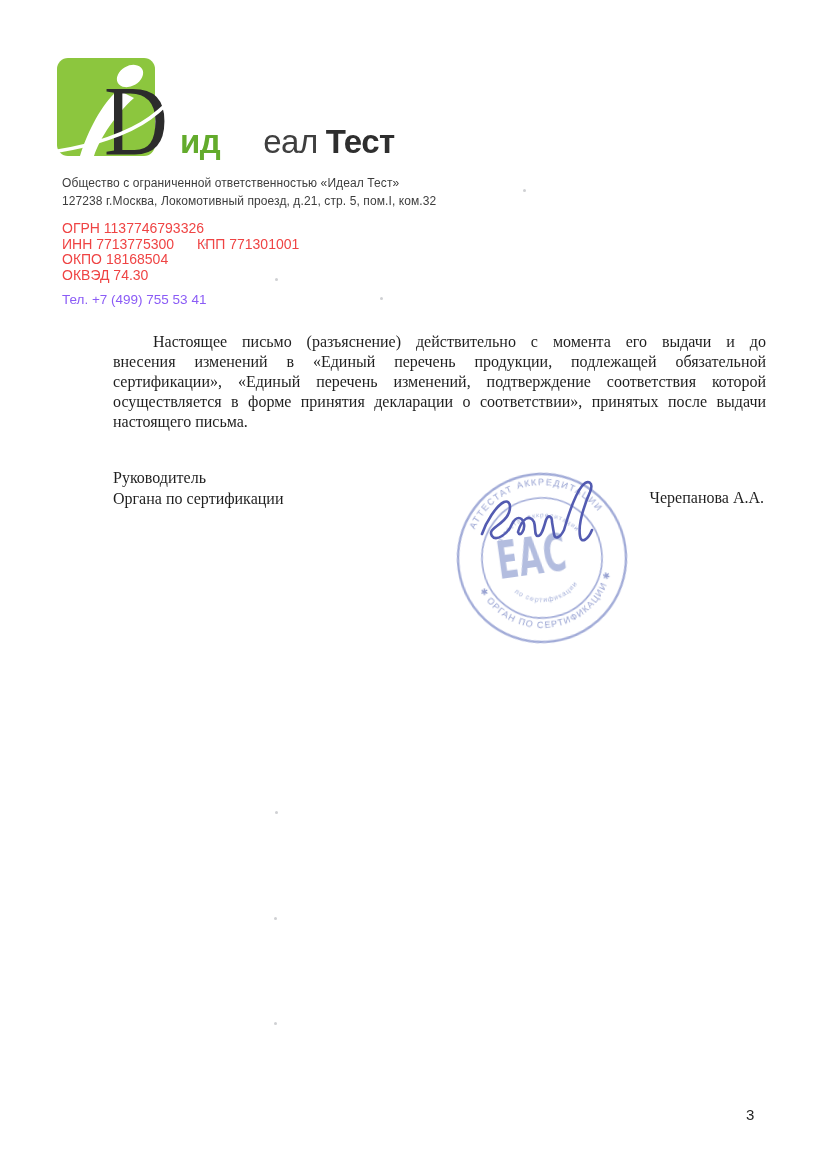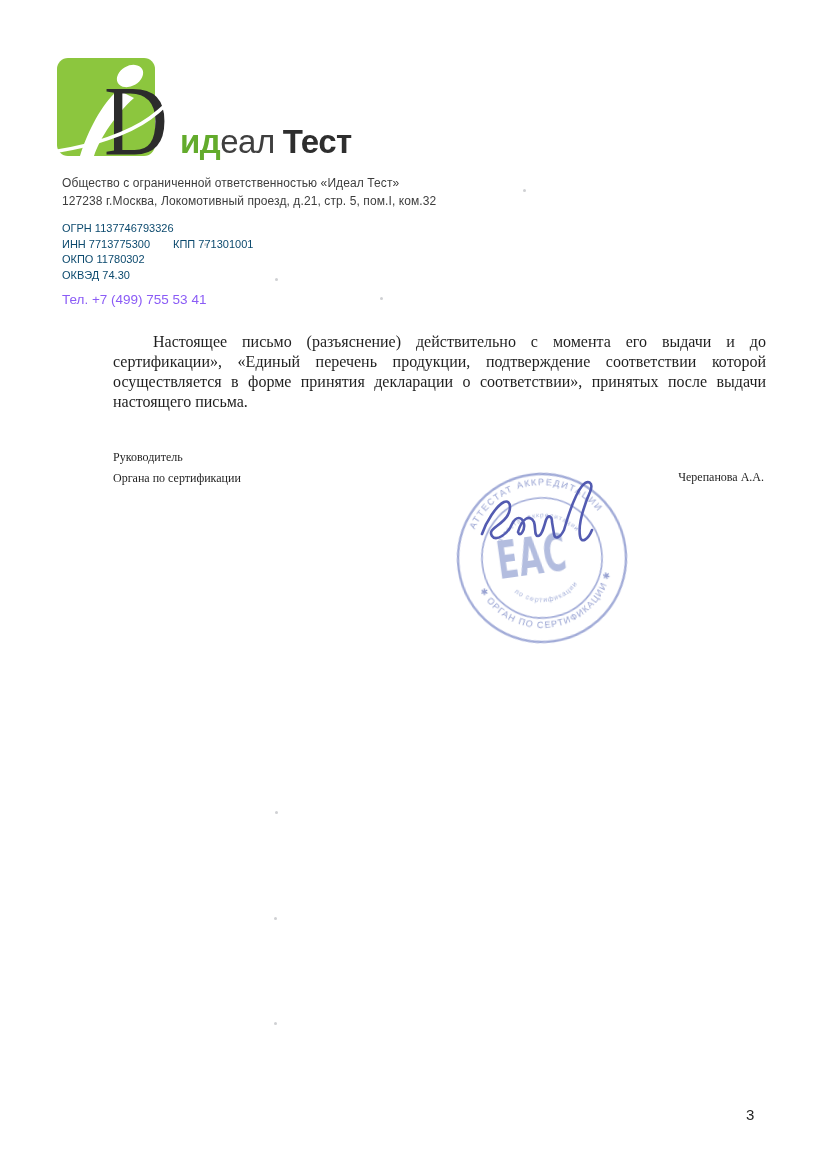--- a/index.html
+++ b/index.html
@@ -9,40 +9,40 @@
     font-family:"Liberation Sans", sans-serif;
   }
   
   .logo-svg{position:absolute; left:50px; top:52px;}
   .wordmark{
     position:absolute; left:180px; top:124px; height:36px;
     font-size:33px; line-height:36px; letter-spacing:-0.5px;
     white-space:nowrap;
   }
   .wm-green{color:#63ab2c; font-weight:700;}
-  .wm-reg{color:#3f3f3f; font-weight:400;}
+  .wm-reg{color:#3f3f3f; font-weight:400;margin-left:43px;}
   .wm-bold{color:#2e2e2e; font-weight:700; margin-left:8px;}
   
   .letterhead{position:absolute; left:62px; top:174px; color:#3d3d3d;}
   .lh-line{font-size:12px; line-height:18px; letter-spacing:0.1px;}
   .lh-reg-block{margin-top:11px;}
-  .lh-reg{font-size:11px; line-height:15.5px; color:#0c4a6e;}
+  .lh-reg{font-size:14px; line-height:15.5px; color:#ef4444;}
   .lh-phone{margin-top:9px; font-size:13.5px; line-height:16px; color:#8b5cf6;}
   .kpp{margin-left:23px;}
   
   .body-text{
     position:absolute; left:113px; top:305px; width:653px;
     font-family:"Liberation Serif", serif; font-size:16px; line-height:20px;
     color:#1f1f1f;
   }
   .jline{text-align:justify; text-align-last:justify;}
   .lastline{text-align:left; text-align-last:left;}
   .indent{text-indent:40px;}
   .para2{margin-top:27px;}
-  .sig-block{position:relative; margin-top:35px; font-size:12px; line-height:21px;}
+  .sig-block{position:relative; margin-top:35px; font-size:16px; line-height:21px;}
   .sig-name{position:absolute; right:2px; bottom:1px;}
   
   .stamp-svg{
     position:absolute; left:447px; top:463px;
     transform:rotate(-8deg); opacity:0.82; filter:blur(0.4px);
   }
   .sign-svg{position:absolute; left:478px; top:472px; filter:blur(0.2px);}
   
   .page-number{
     position:absolute; left:746px; top:1106px;
@@ -76,30 +76,31 @@
   </div>
 
   <div class="letterhead">
     <div class="lh-line">Общество с ограниченной ответственностью «Идеал Тест»</div>
     <div class="lh-line">127238 г.Москва, Локомотивный проезд, д.21, стр. 5, пом.I, ком.32</div>
     <div class="lh-reg-block">
       <div class="lh-reg">ОГРН 1137746793326</div>
       <div class="lh-reg">
         <span>ИНН 7713775300</span><span class="kpp">КПП 771301001</span>
       </div>
-      <div class="lh-reg">ОКПО 11780302</div>
+      <div class="lh-reg">ОКПО 18168504</div>
       <div class="lh-reg">ОКВЭД 74.30</div>
     </div>
     <div class="lh-phone">Тел. +7 (499) 755 53 41</div>
   </div>
 
   <div class="body-text">
     <div class="para2">
       <div class="jline indent">Настоящее письмо (разъяснение) действительно с момента его выдачи и до</div>
-      <div class="jline">сертификации», «Единый перечень продукции, подтверждение соответствии которой</div>
+      <div class="jline">внесения изменений в «Единый перечень продукции, подлежащей обязательной</div>
+      <div class="jline">сертификации», «Единый перечень изменений, подтверждение соответствия которой</div>
       <div class="jline">осуществляется в форме принятия декларации о соответствии», принятых после выдачи</div>
       <div class="lastline">настоящего письма.</div>
     </div>
     <div class="sig-block">
       <div>Руководитель</div>
       <div>Органа по сертификации</div>
       <span class="sig-name">Черепанова А.А.</span>
     </div>
   </div>
 

